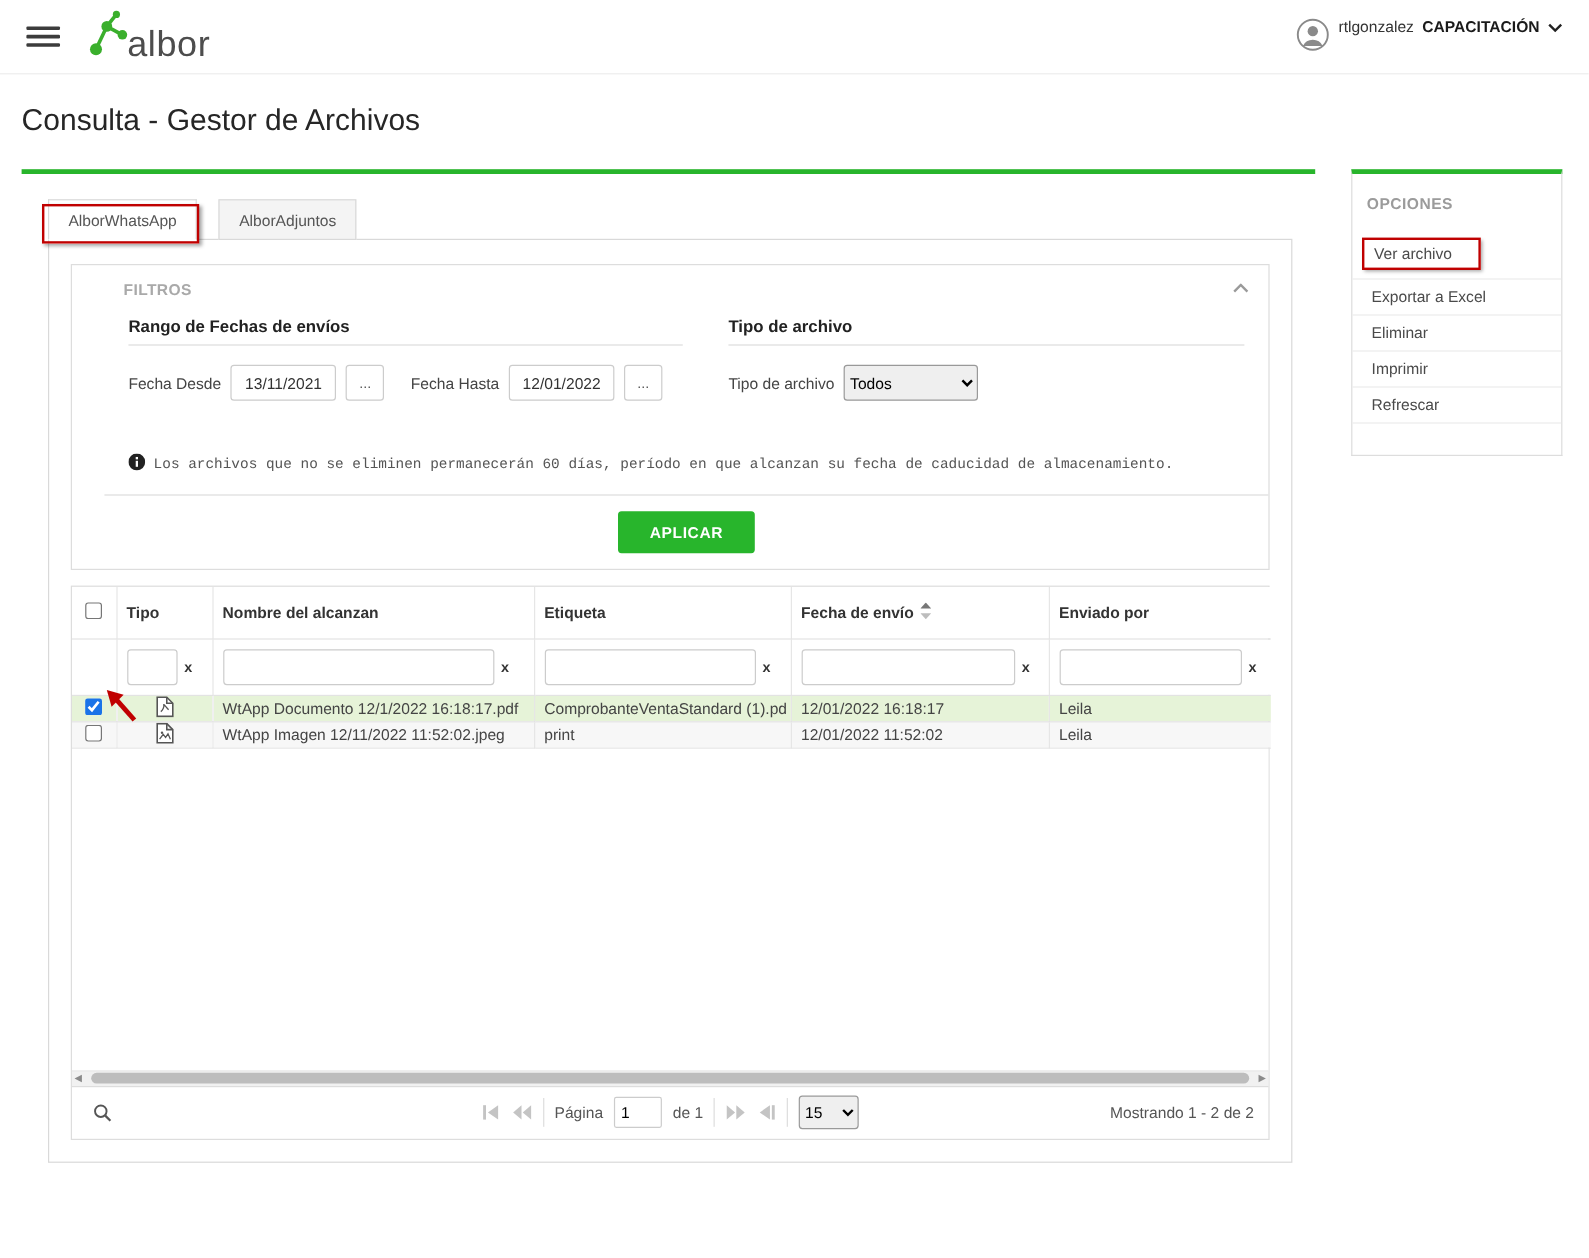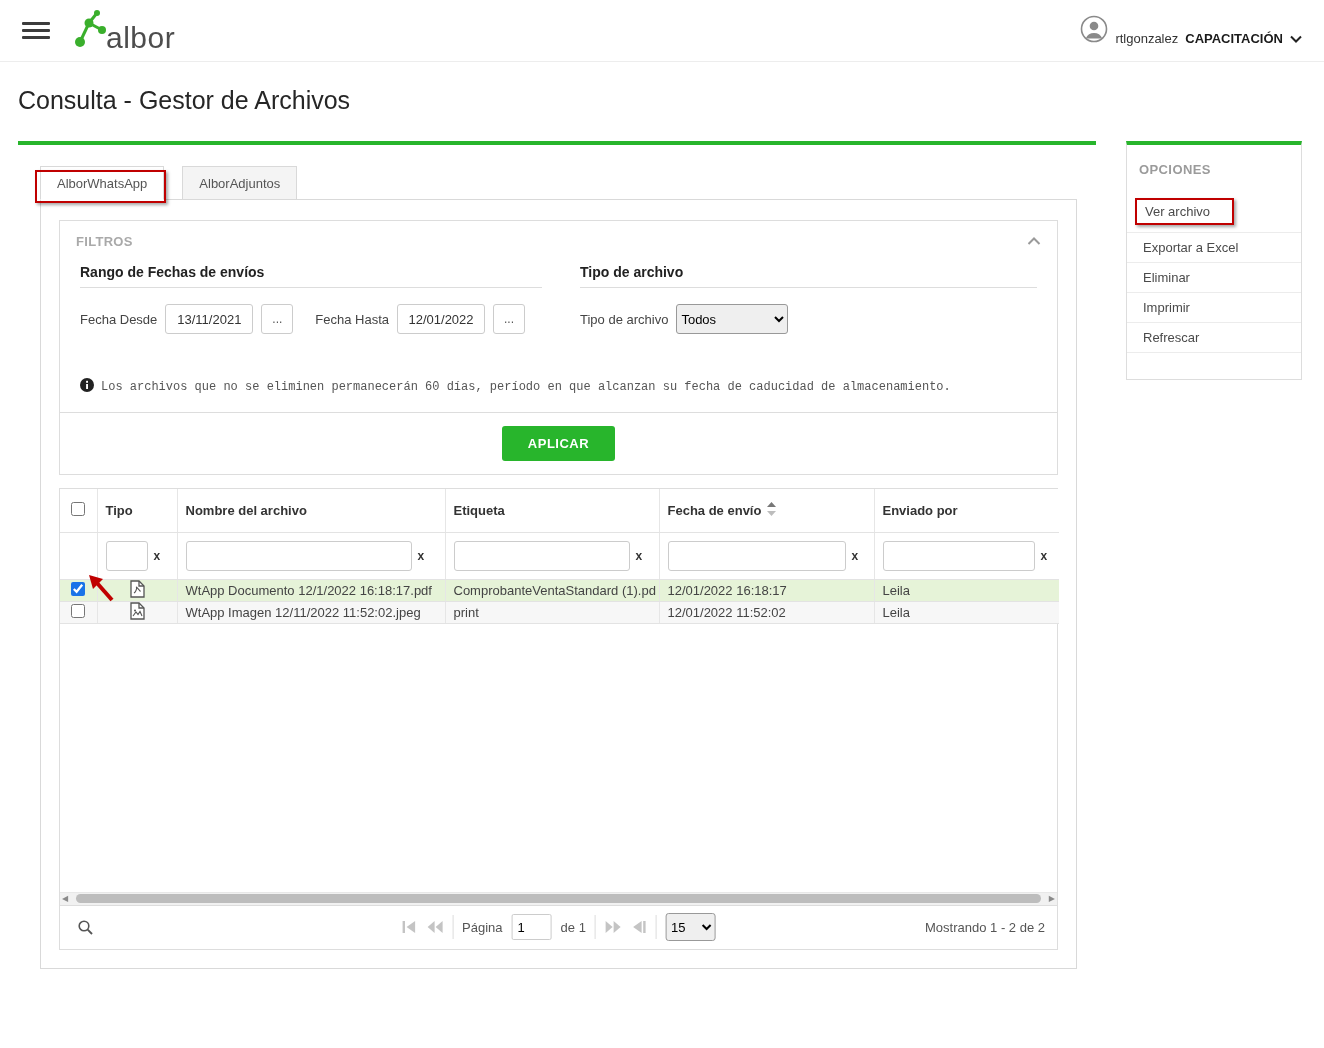--- a/index.html
+++ b/index.html
@@ -5,21 +5,21 @@
   * { margin:0; padding:0; box-sizing:border-box; }
   html,body { background:#fff; }
   body { width:1324px; height:1048px; font-family:"Liberation Sans", sans-serif; color:#333; position:relative; overflow:hidden; }
 
   
   .topbar { height:62px; display:flex; align-items:center; padding:0 22px; border-bottom:1px solid #ededed; }
   .hamburger { width:28px; cursor:pointer; display:flex; flex-direction:column; gap:4px; margin-right:18px; }
   .hamburger span { display:block; height:3px; background:#3c3c3c; border-radius:1px; }
   .logo { display:flex; align-items:flex-end; }
   .logo-text { font-size:30px; color:#4d4d4d; letter-spacing:.5px; margin-left:-8px; line-height:1; padding-bottom:2px; }
-  .user-area { margin-left:auto; display:flex; align-items:flex-end; gap:7px; font-size:13px; cursor:pointer; }
+  .user-area { margin-left:auto; display:flex; align-items:flex-start; gap:7px; font-size:13px; cursor:pointer; }
   .user-name { color:#333; }
   .user-org { color:#1a1a1a; font-weight:bold; }
 
   
   .page-title { font-size:25px; color:#262626; padding:24px 18px 26px 18px; font-weight:400; }
 
   
   .layout { display:flex; align-items:flex-start; }
   .main-col { width:1078px; margin-left:18px; border-top:4px solid #28b52c; }
   .side-col { width:176px; margin-left:30px; border:1px solid #ddd; border-top:4px solid #28b52c; background:#fff; padding-bottom:26px; }
@@ -29,21 +29,21 @@
   .tab { height:34px; padding:0 16px; display:flex; align-items:center; font-size:13px; color:#555;
          border:1px solid #d9d9d9; background:#f4f4f4; cursor:pointer; margin-bottom:-1px; position:relative; }
   .tab.active { background:#fff; border-bottom:1px solid #fff; }
   .annot-rect { position:absolute; left:-6px; right:-3px; top:3px; bottom:-4px; border:2px solid #c00000;
                 box-shadow:2px 2px 3px rgba(0,0,0,.35); pointer-events:none; }
 
   
   .panel { margin-left:22px; width:1037px; border:1px solid #d9d9d9; background:#fff; padding:20px 18px 18px 18px; }
 
   
-  .filterbox { border:1px solid #ddd; }
+  .filterbox { border:1px solid #ddd;padding-left:27px; }
   .filter-head { display:flex; align-items:center; justify-content:space-between; padding:11px 16px 6px 16px; }
   .filter-head .ftitle { font-size:13px; font-weight:bold; color:#a9a9a9; letter-spacing:.3px; }
   .filter-body { display:flex; gap:38px; padding:8px 20px 0 20px; }
   .fcol-left { flex:0 0 462px; }
   .fcol-right { flex:1; }
   .section-title { font-size:14px; font-weight:bold; color:#222; padding-bottom:7px; border-bottom:1px solid #ddd; margin-bottom:16px; }
   .field-row { display:flex; align-items:center; gap:8px; font-size:13px; color:#444; }
   .txt-input { height:30px; border:1px solid #ccc; border-radius:3px; font-size:13px; color:#333; padding:0 6px; font-family:inherit; }
   .date-input { width:88px; text-align:center; }
   .dots-btn { height:30px; width:32px; border:1px solid #ccc; border-radius:3px; background:#fff; font-size:12px; color:#555; cursor:pointer; }
@@ -217,21 +217,21 @@
               <col style="width:80px">
               <col style="width:268px">
             <col style="width:214px">
               <col style="width:215px">
               <col style="width:185px">
           </colgroup>
           <thead>
             <tr>
               <th class="cb-cell"><input type="checkbox" style=""></th>
               <th>Tipo</th>
-              <th>Nombre del archivo</th>
+              <th>Nombre del alcanzan</th>
               <th>Etiqueta</th>
               <th>
                 <span class="sort-wrap">
                   <span>Fecha de envío</span>
                   <span>
                     <svg width="9" height="14" viewBox="0 0 9 14">
                       <polygon points="4.5,0 9,5 0,5" fill="#777"></polygon>
                       <polygon points="0,9 9,9 4.5,14" fill="#bdbdbd"></polygon>
                     </svg>
                   </span>

